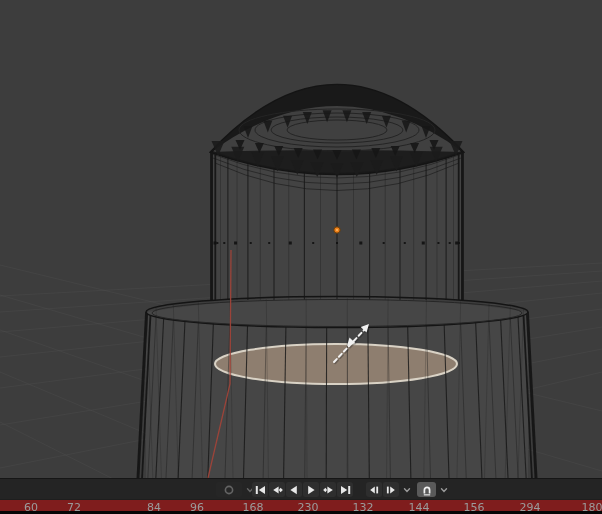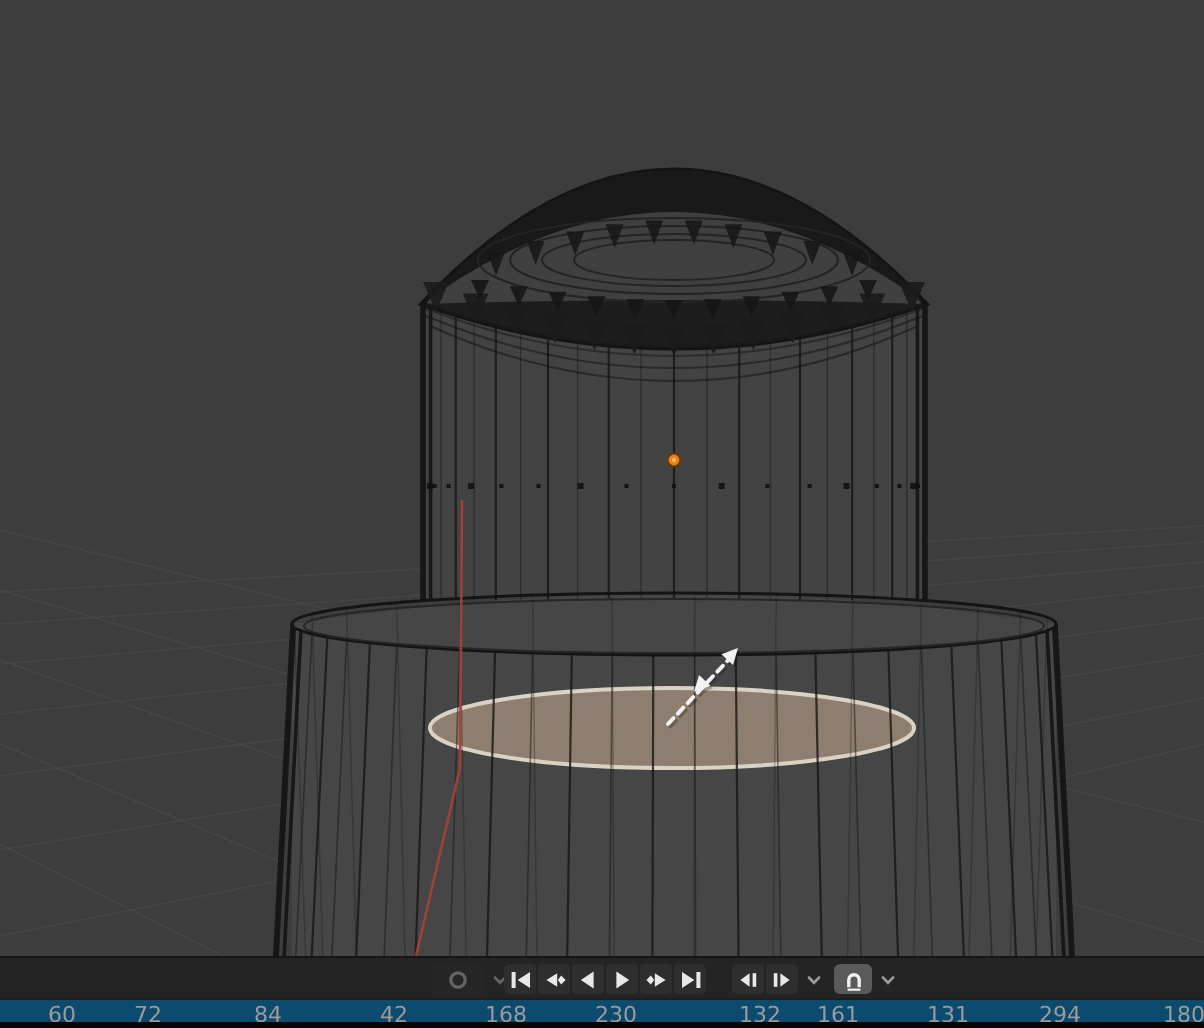--- a/index.html
+++ b/index.html
@@ -15,21 +15,21 @@
        display:flex;align-items:center;justify-content:center;padding:0;cursor:default;}
   .btn.first{border-radius:3px 2px 2px 3px}
   .btn.last{border-radius:2px 3px 3px 2px}
   .btn.wide{width:26px;background:#292929;border-radius:3px;}
   .btn.chev{width:13px;background:transparent;}
   .btn.active{background:#5a5a5a;width:19px;border-radius:3px;}
   .btn svg{display:block}
   .dim{opacity:.55}
   
   #ruler{position:absolute;left:0;top:499px;width:602px;height:15px;
-         background:#0c4a6e;border-top:1px solid #1e1e1e;box-sizing:border-box;}
+         background:#7f1d1d;border-top:1px solid #1e1e1e;box-sizing:border-box;}
   .tick{position:absolute;top:2px;width:28px;text-align:center;
         font-size:11px;line-height:12px;color:#9b9b9b;}
   #ruler-clip{position:absolute;left:0;bottom:0;width:602px;height:3px;background:#060606;}
 </style>
 </head>
 <body>
 
 <div id="viewport">
   <svg id="vp" width="602" height="478" viewBox="0 0 602 478">
     <rect x="0" y="0" width="602" height="478" fill="#3d3d3d"></rect>
@@ -310,23 +310,23 @@
       <svg width="12" height="12" viewBox="0 0 12 12">
         <path d="M3.5,4.8 L6,7.4 L8.5,4.8" fill="none" stroke="#9a9a9a" stroke-width="1.4" stroke-linecap="round"></path>
       </svg>
     </button>
   </div>
 </div>
 
 <div id="ruler">
   <span class="tick" style="left:17px">60</span>
   <span class="tick" style="left:60px">72</span>
-  <span class="tick" style="left:120px">84</span>
-  <span class="tick" style="left:183px">42</span>
+  <span class="tick" style="left:140px">84</span>
+  <span class="tick" style="left:183px">96</span>
   <span class="tick" style="left:239px">168</span>
   <span class="tick" style="left:294px">230</span>
-  <span class="tick" style="left:366px">132</span>
-  <span class="tick" style="left:405px">161</span>
-  <span class="tick" style="left:460px">131</span>
+  <span class="tick" style="left:349px">132</span>
+  <span class="tick" style="left:405px">144</span>
+  <span class="tick" style="left:460px">156</span>
   <span class="tick" style="left:516px">294</span>
   <span class="tick" style="left:578px">180</span>
   <div id="ruler-clip"></div>
 </div>
 
 </body></html>

